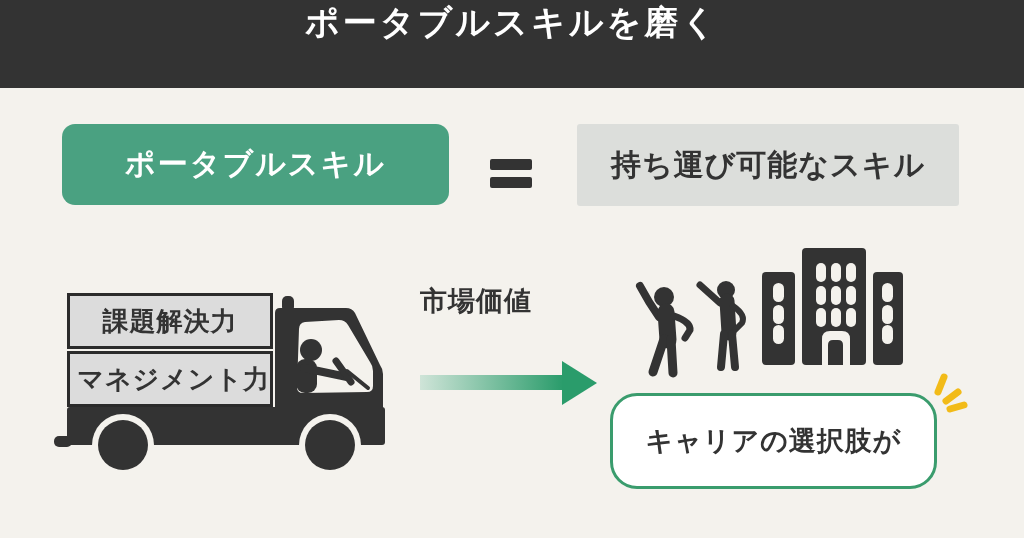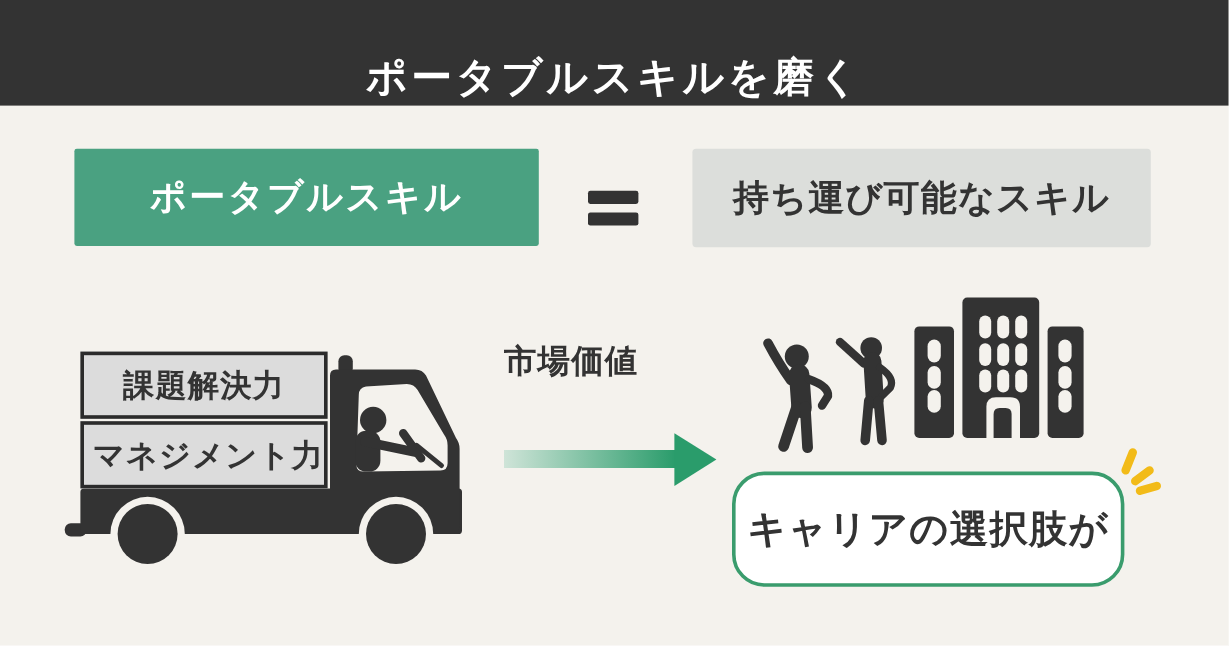--- a/index.html
+++ b/index.html
@@ -5,29 +5,29 @@
   * { margin:0; padding:0; box-sizing:border-box; }
   html,body { width:1024px; height:538px; }
   body { font-family:"Liberation Sans","DejaVu Sans",sans-serif; }
   .canvas {
     position:relative; width:1024px; height:538px;
     background:var(--background,#f4f2ed); overflow:hidden;
   }
   
   .header {
     position:absolute; left:0; top:0; width:1024px; height:88px;
-    background:var(--header_bg,#333); display:flex; align-items:flex-end; justify-content:center;
+    background:var(--header_bg,#333); display:flex; align-items:flex-start; justify-content:center;
   }
   .header-title {
     color:var(--header_text,#fff); font-size:34px; font-weight:700; letter-spacing:3px;
   }
   
   .eq-left {
     position:absolute; left:62px; top:124px; width:387px; height:81px;
-    background:var(--green,#4aa181); border-radius:2px;
+    background:var(--green,#4aa181); border-radius:13px;
     display:flex; align-items:center; justify-content:center;
     color:#fff; font-size:30px; font-weight:700; letter-spacing:2px;
   }
   .eq-right {
     position:absolute; left:577px; top:124px; width:382px; height:82px;
     background:var(--gray_box_bg,#dcdedb); border-radius:3px;
     display:flex; align-items:center; justify-content:center;
     color:var(--dark,#333); font-size:30px; font-weight:700; letter-spacing:1px;
   }
   .eq-sign {
@@ -49,21 +49,21 @@
   .market-label {
     position:absolute; left:420px; top:284px; width:155px;
     text-align:left; font-size:27px; font-weight:700;
     color:var(--dark,#333); line-height:34px; letter-spacing:1px;
   }
   
   .callout {
     position:absolute; left:610px; top:393px; width:327px; height:96px;
     background:#ffffff; border:3px solid var(--callout_border,#3a9c6d); border-radius:27px;
     display:flex; flex-direction:row; align-items:center; justify-content:center;
-    font-size:32px; font-weight:700; color:var(--dark,#333);
+    font-size:27px; font-weight:700; color:var(--dark,#333);
     line-height:37px; letter-spacing:1px; text-align:center;
   }
   
   .svg-abs { position:absolute; z-index:1; }
   
   .f-dark { fill:var(--dark,#333); }
   .f-bg   { fill:var(--background,#f4f2ed); }
   .f-gdk  { fill:var(--green_dark,#2a9c6b); }
   .s-dark { stroke:var(--dark,#333); fill:none; stroke-linecap:round; stroke-linejoin:round; }
   .s-yel  { stroke:var(--yellow,#f2bb18); fill:none; stroke-linecap:round; }

